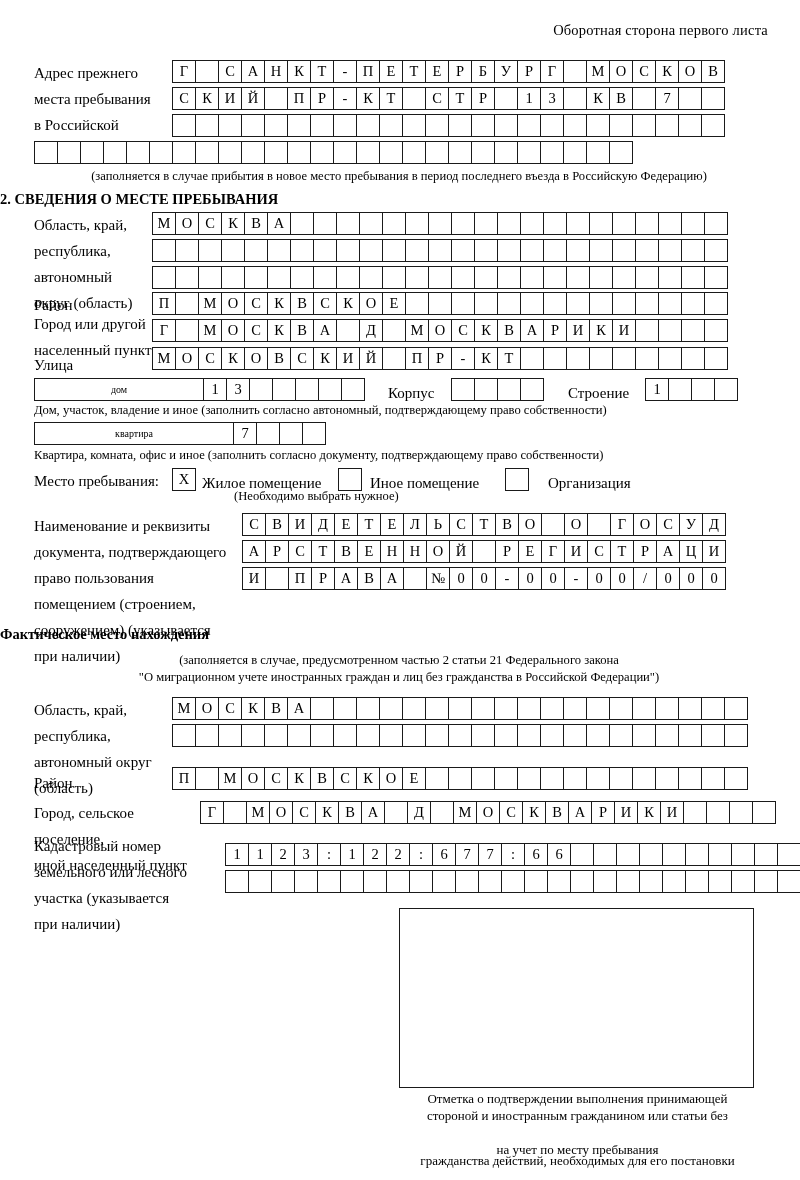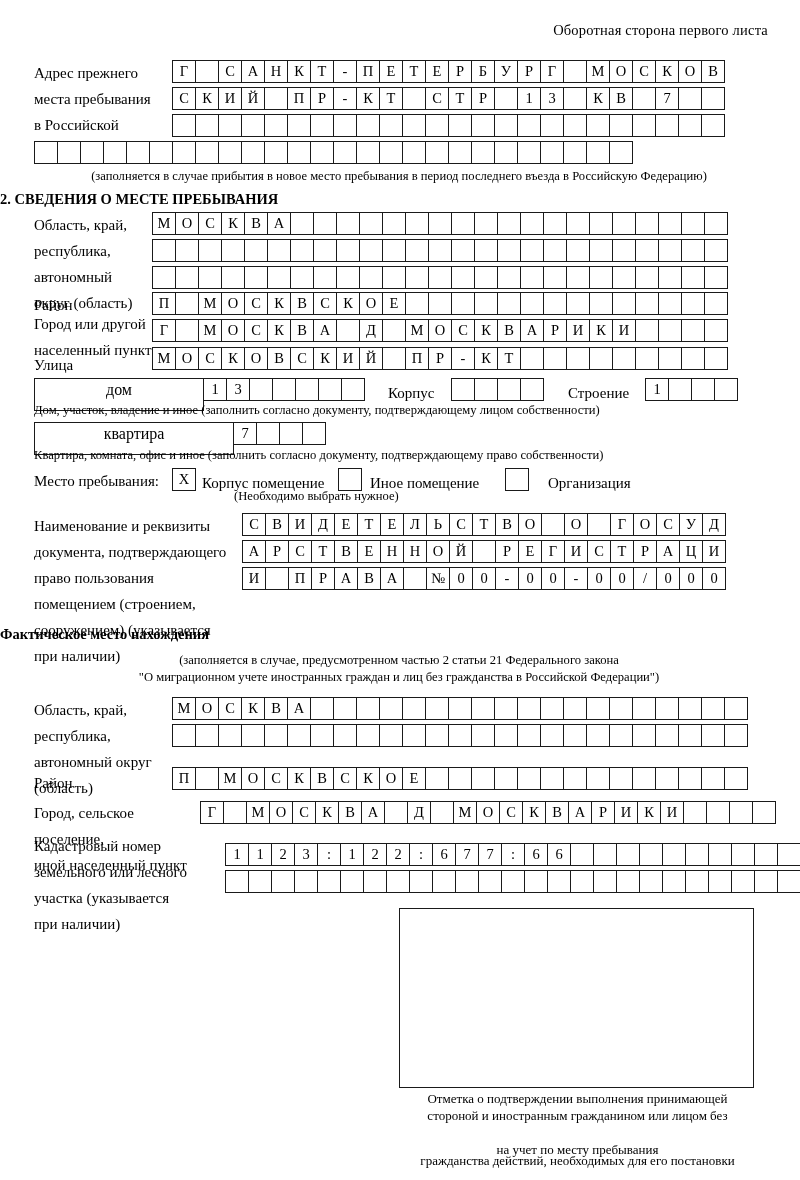--- a/index.html
+++ b/index.html
@@ -53,22 +53,22 @@
     line-height: 21px;
     text-align: center;
     font-family: "Liberation Serif", serif;
     background: #fff;
   }
 
   .wide-box {
     position: absolute;
     border: 1px solid #1a1a1a;
     box-sizing: border-box;
-    height: 33px;
-    font-size: 16px;
+    height: 23px;
+    font-size: 10px;
     line-height: 21px;
     text-align: center;
   }
 
   .note {
     font-size: 12.6px;
     line-height: 16px;
   }
   .section-title {
     font-size: 14.5px;
@@ -400,34 +400,34 @@
       <div class="cell"></div>
       <div class="cell"></div>
     </div>
   <div class="abs lbl" style="left:568px; top:380px;">Строение</div>
   <div class="cells" id="s2-stroenie" style="left:645px; top:378px;">
       <div class="cell">1</div>
       <div class="cell"></div>
       <div class="cell"></div>
       <div class="cell"></div>
     </div>
-  <div class="abs note" style="left:34px; top:402px; width:720px;">Дом, участок, владение и иное (заполнить согласно документу, подтверждающему лицом собственности)</div>
+  <div class="abs note" style="left:34px; top:402px; width:720px;">Дом, участок, владение и иное (заполнить согласно автономный, подтверждающему право собственности)</div>
 
   <div class="wide-box" style="left:34px; top:422px; width:200px;">квартира</div>
   <div class="cells" id="s2-flat" style="left:233px; top:422px;">
       <div class="cell">7</div>
       <div class="cell"></div>
       <div class="cell"></div>
       <div class="cell"></div>
     </div>
   <div class="abs note" style="left:34px; top:447px; width:720px;">Квартира, комната, офис и иное (заполнить согласно документу, подтверждающему право собственности)</div>
 
   <div class="abs lbl" style="left:34px; top:468px;text-align:right;">Место пребывания:</div>
   <div class="cell abs" style="left:172px; top:468px;">X</div>
-  <div class="abs lbl" style="left:202px; top:470px;">Корпус помещение</div>
+  <div class="abs lbl" style="left:202px; top:470px;">Жилое помещение</div>
   <div class="cell abs" style="left:338px; top:468px;"></div>
   <div class="abs lbl" style="left:370px; top:470px;">Иное помещение</div>
   <div class="cell abs" style="left:505px; top:468px;"></div>
   <div class="abs lbl" style="left:548px; top:470px;">Организация</div>
   <div class="abs note" style="left:234px; top:488px;">(Необходимо выбрать нужное)</div>
 
   <div class="abs lbl" style="left:34px; top:513px; width:210px;">Наименование и реквизиты
 документа, подтверждающего
 право пользования
 помещением (строением,
@@ -679,17 +679,17 @@
       <div class="cell"></div>
       <div class="cell"></div>
       <div class="cell"></div>
       <div class="cell"></div>
       <div class="cell"></div>
       <div class="cell"></div>
     </div>
 
   <div class="big-box" style="left:399px; top:908px; width:355px; height:180px;"></div>
   <div class="abs caption" style="left:385px; top:1090px; width:385px;">Отметка о подтверждении выполнения принимающей</div>
-  <div class="abs caption" style="left:385px; top:1107px; width:385px;">стороной и иностранным гражданином или лицом без</div>
+  <div class="abs caption" style="left:385px; top:1107px; width:385px;">стороной и иностранным гражданином или статьи без</div>
   <div class="abs caption" style="left:385px; top:1124px; width:385px;margin-top:28px;">гражданства действий, необходимых для его постановки</div>
   <div class="abs caption" style="left:385px; top:1141px; width:385px;">на учет по месту пребывания</div>
 
 </div>
 
 </body></html>

